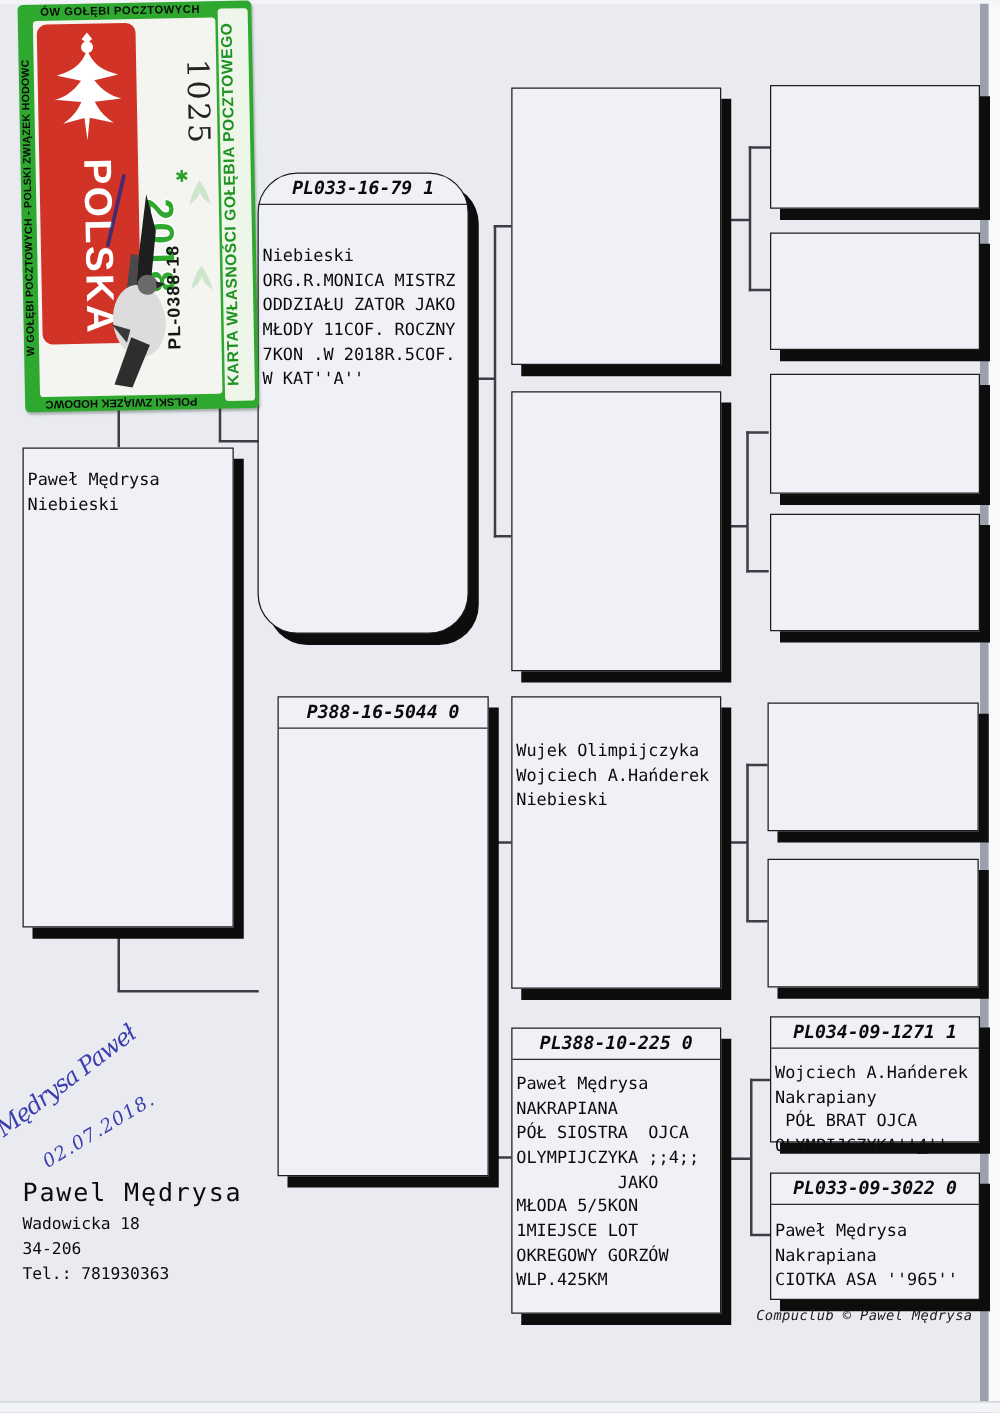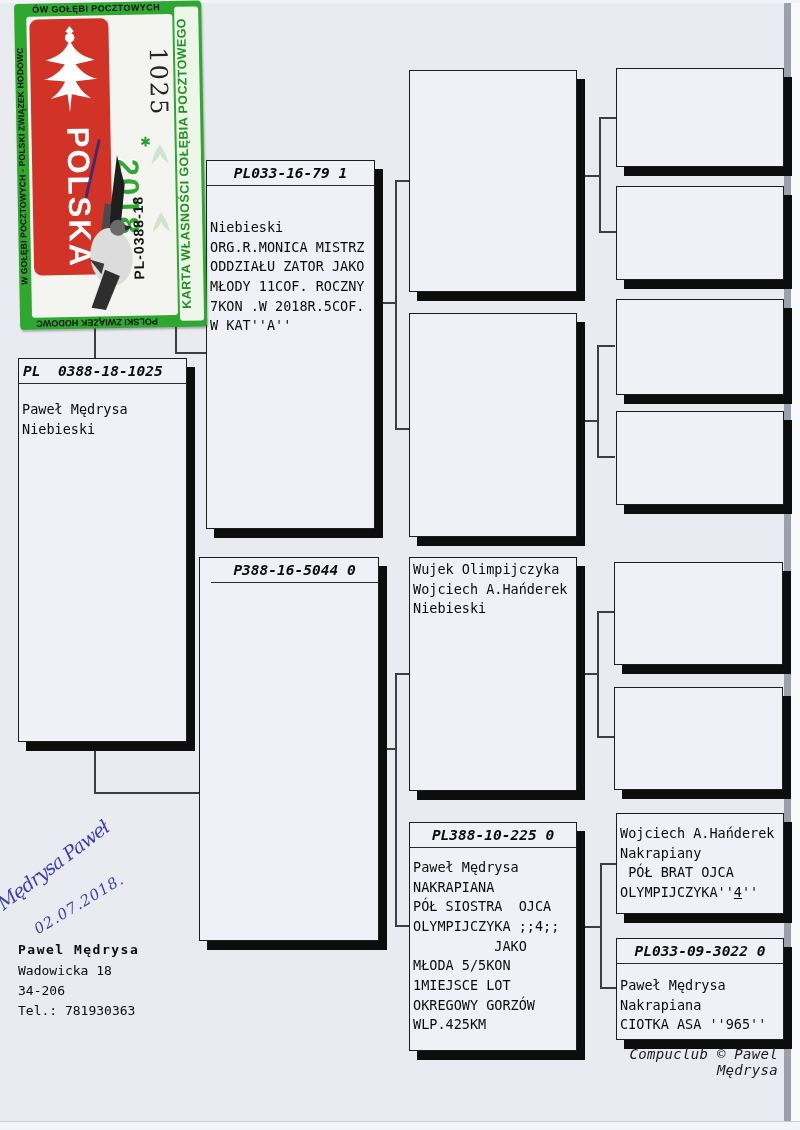--- a/index.html
+++ b/index.html
@@ -13,21 +13,21 @@
 
   .title{position:absolute;left:206px;top:12px;font-family:"Liberation Sans",sans-serif;
          font-weight:bold;font-size:23px;letter-spacing:.4px;white-space:pre;color:#141414;z-index:2;}
 
   
   .pbox{position:absolute;background:#f0f1f6;border:1.5px solid #1d1d1d;
         box-shadow:8px 9px 0 0 #0d0d0d;z-index:1;}
   .phead{font-weight:bold;font-style:italic;font-size:14.5px;line-height:1.3;
          padding:3px 4px 2px 4px;border-bottom:1.2px solid #2a2a2a;white-space:pre;}
   .phead.center{text-align:center;}
-  .pbody{font-size:13.5px;line-height:1.46;padding:2px 3px;white-space:pre;}
+  .pbody{font-size:13.5px;line-height:1.46;padding:2px 3px;white-space:pre;margin-top:32px;}
   .m8{margin-top:8px;} .m10{margin-top:10px;} .m16{margin-top:14px;} .m30{margin-top:30px;}
   .usc{text-decoration:underline;}
 
   
   .cline{position:absolute;background:#3d3d45;z-index:0;}
 
   
   .stamp{position:absolute;left:14px;top:4px;width:187px;height:326px;background:#2fa82f;
          border-radius:4px;transform:rotate(-1.1deg);transform-origin:top left;z-index:3;
          box-shadow:1px 2px 2px rgba(40,60,40,.35);}
@@ -68,24 +68,24 @@
             transform:rotate(14deg);opacity:.8;border-radius:2px;}
 
   
   .sig-name{position:absolute;left:6px;top:892px;font-family:"DejaVu Serif",serif;font-style:italic;
             font-size:19px;color:#3a3eae;transform:rotate(-37deg);transform-origin:left bottom;
             letter-spacing:-1px;white-space:pre;z-index:2;}
   .sig-date{position:absolute;left:40px;top:920px;font-family:"DejaVu Serif",serif;font-style:italic;
             font-size:15px;color:#3a3eae;transform:rotate(-31deg);transform-origin:left bottom;
             letter-spacing:1px;z-index:2;}
   .owner{position:absolute;left:18px;top:942px;z-index:2;}
-  .owner-name{font-weight:bold;font-size:13px;letter-spacing:1.5px;margin-bottom:4px;}
+  .owner-name{font-weight:normal;font-size:20px;letter-spacing:1.5px;margin-bottom:4px;}
   .owner-line{font-size:13px;line-height:1.55;}
   .footer{position:absolute;left:600px;top:1046px;width:178px;text-align:right;
-          font-style:italic;font-size:14px;letter-spacing:.3px;color:#1a1a1a;z-index:2;}
+          font-style:italic;font-size:11px;letter-spacing:.3px;color:#1a1a1a;z-index:2;}
 </style>
 </head>
 <body>
 
 <div class="page">
 
   <div class="edge-right-dark"></div>
   <div class="edge-right-light"></div>
   <div class="edge-bottom"></div>
   <div class="edge-top"></div>
@@ -121,35 +121,34 @@
   <div class="cline" style="left:597px;top:611px;width:1.5px;height:126px;"></div>
   <div class="cline" style="left:597px;top:611px;width:18px;height:1.5px;"></div>
   <div class="cline" style="left:597px;top:736px;width:18px;height:1.5px;"></div>
 
   <div class="cline" style="left:584px;top:926px;width:17px;height:1.5px;"></div>
   <div class="cline" style="left:600px;top:863px;width:1.5px;height:125px;"></div>
   <div class="cline" style="left:600px;top:863px;width:16px;height:1.5px;"></div>
   <div class="cline" style="left:600px;top:987px;width:16px;height:1.5px;"></div>
 
   <div class="pbox" style="left:18px;top:358px;width:167px;height:382px;">
-    <div class="phead">PL  0388-18-1025</div>
     <div class="pbody m16">Paweł Mędrysa
 Niebieski</div>
   </div>
 
-  <div class="pbox" style="left:206px;top:160px;width:167px;height:367px;">
+  <div class="pbox" style="left:206px;top:138px;width:167px;height:367px;border-radius:32px;">
     <div class="phead center">PL033-16-79 1</div>
     <div class="pbody m30">Niebieski
 ORG.R.MONICA MISTRZ
 ODDZIAŁU ZATOR JAKO
 MŁODY 11COF. ROCZNY
 7KON .W 2018R.5COF.
 W KAT''A''</div>
   </div>
-  <div class="pbox" style="left:199px;top:557px;width:167px;height:382px;padding-left:11px;">
+  <div class="pbox" style="left:222px;top:557px;width:167px;height:382px;">
     <div class="phead center">P388-16-5044 0</div>
     <div class="pbody"></div>
   </div>
 
   <div class="pbox" style="left:409px;top:70px;width:166px;height:220px;"></div>
   <div class="pbox" style="left:409px;top:313px;width:166px;height:222px;"></div>
   <div class="pbox" style="left:409px;top:557px;width:166px;height:232px;">
     <div class="pbody">Wujek Olimpijczyka
 Wojciech A.Hańderek
 Niebieski</div>
@@ -168,20 +167,21 @@
   </div>
 
   <div class="pbox" style="left:616px;top:68px;width:166px;height:97px;"></div>
   <div class="pbox" style="left:616px;top:186px;width:166px;height:92px;"></div>
   <div class="pbox" style="left:616px;top:299px;width:166px;height:94px;"></div>
   <div class="pbox" style="left:616px;top:411px;width:166px;height:92px;"></div>
   <div class="pbox" style="left:614px;top:562px;width:167px;height:101px;"></div>
   <div class="pbox" style="left:614px;top:687px;width:167px;height:101px;"></div>
 
   <div class="pbox" style="left:616px;top:813px;width:166px;height:99px;">
+    <div class="phead center">PL034-09-1271 1</div>
     <div class="pbody m8"><span>Wojciech A.Hańderek
 Nakrapiany
  PÓŁ BRAT OJCA</span>
 <span>OLYMPIJCZYKA''</span><span class="usc">4</span><span>''</span></div>
   </div>
   <div class="pbox" style="left:616px;top:938px;width:166px;height:100px;">
     <div class="phead center">PL033-09-3022 0</div>
     <div class="pbody m10">Paweł Mędrysa
 Nakrapiana
 CIOTKA ASA ''965''</div>

